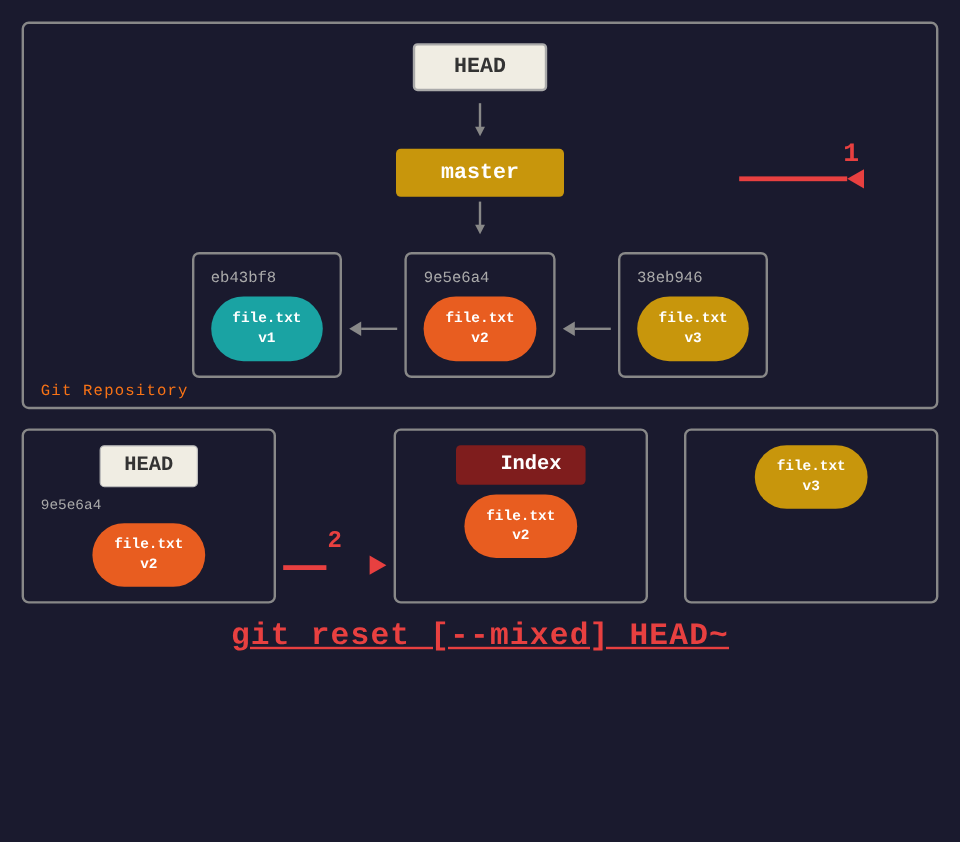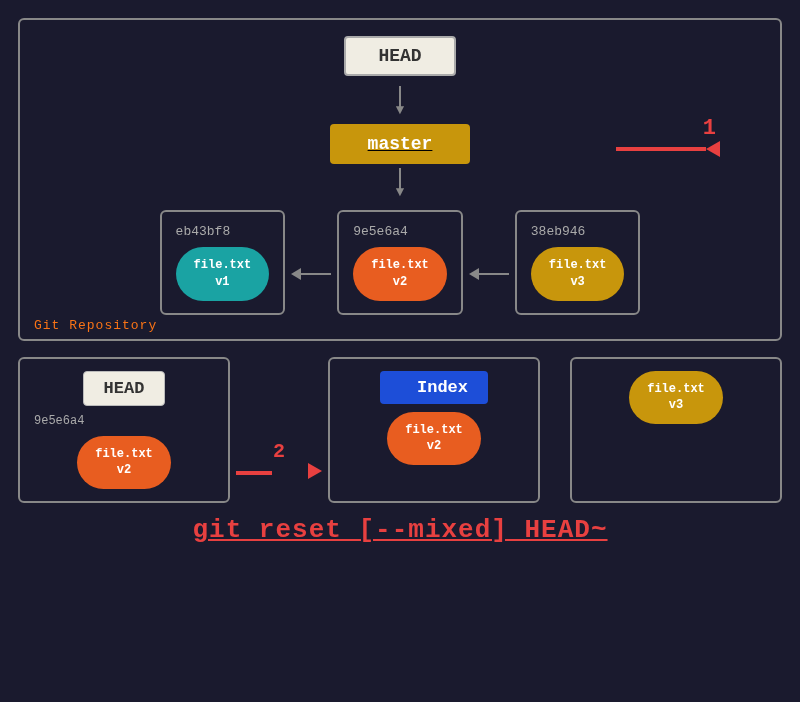--- a/index.html
+++ b/index.html
@@ -75,21 +75,20 @@
       margin-bottom: 6px;
     }
 
     .master-row {
       display: flex;
       justify-content: center;
       align-items: flex-end;
       gap: 0;
       position: relative;
       margin-bottom: 4px;
-      text-decoration: underline;
     }
 
     .master-box {
       background: #c8960c;
       color: #fff;
       border-radius: 4px;
       padding: 10px 38px;
       font-size: 18px;
       font-weight: bold;
       font-family: 'Courier New', Courier, monospace;
@@ -220,21 +219,21 @@
       text-align: center;
     }
 
     .area-header-light {
       background: #f0ede3;
       color: #333;
       border: 1px solid #bbb;
     }
 
     .area-header-teal {
-      background: #1d4ed8;
+      background: #7f1d1d;
       padding-left: 37px;
     }
 
     .area-header-red-orange {
       background: #e84040;
     }
 
     .commit-hash-small {
       color: #aaa;
       font-size: 12px;

